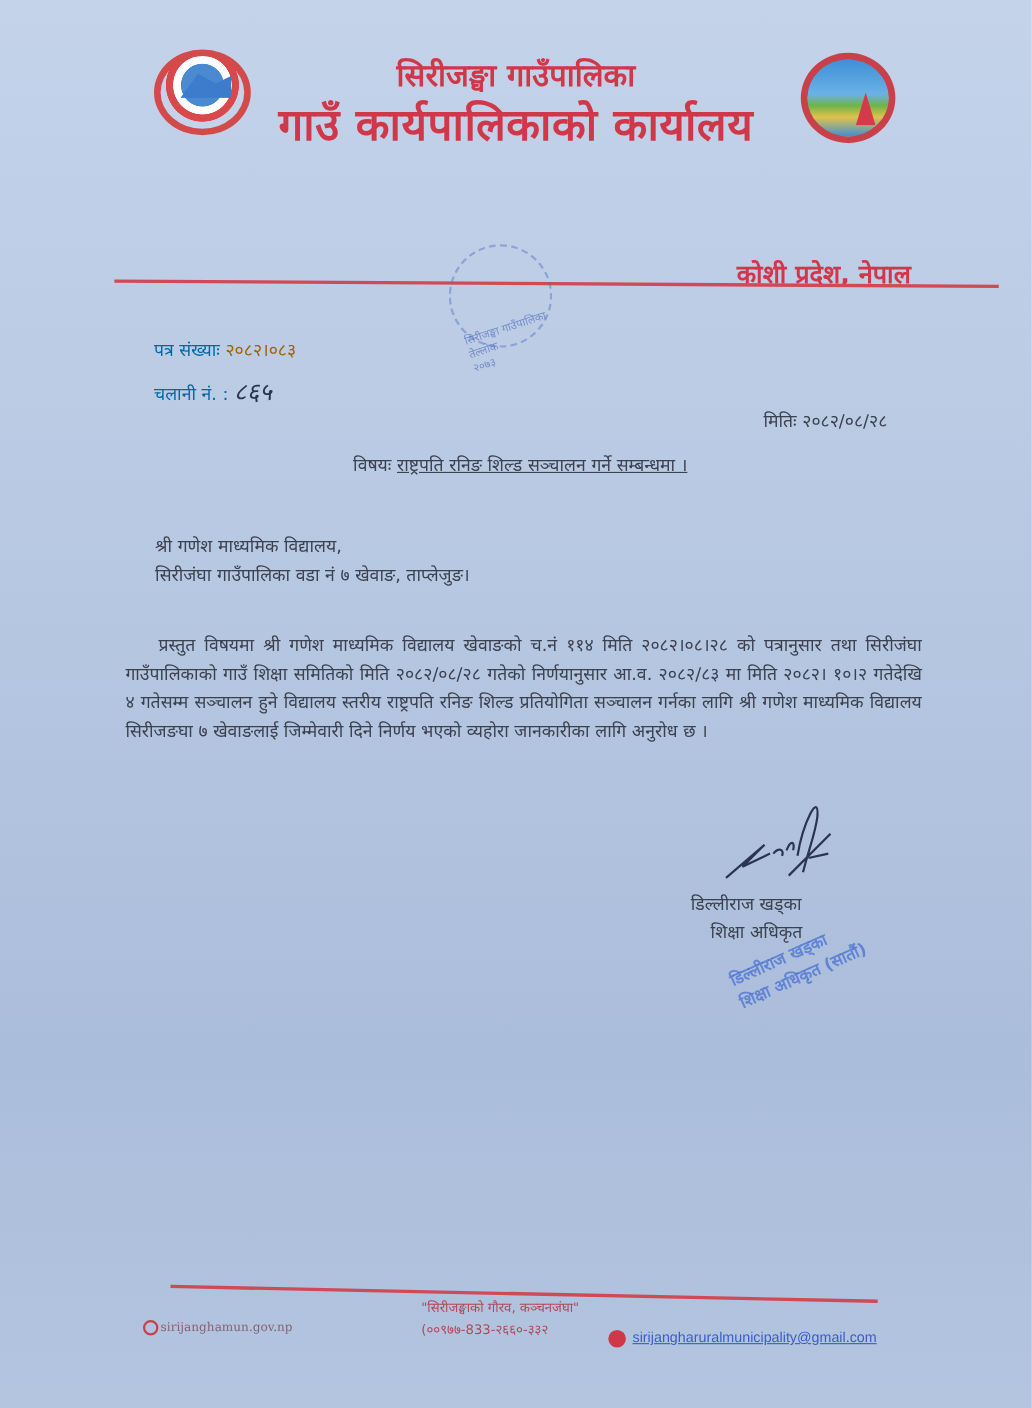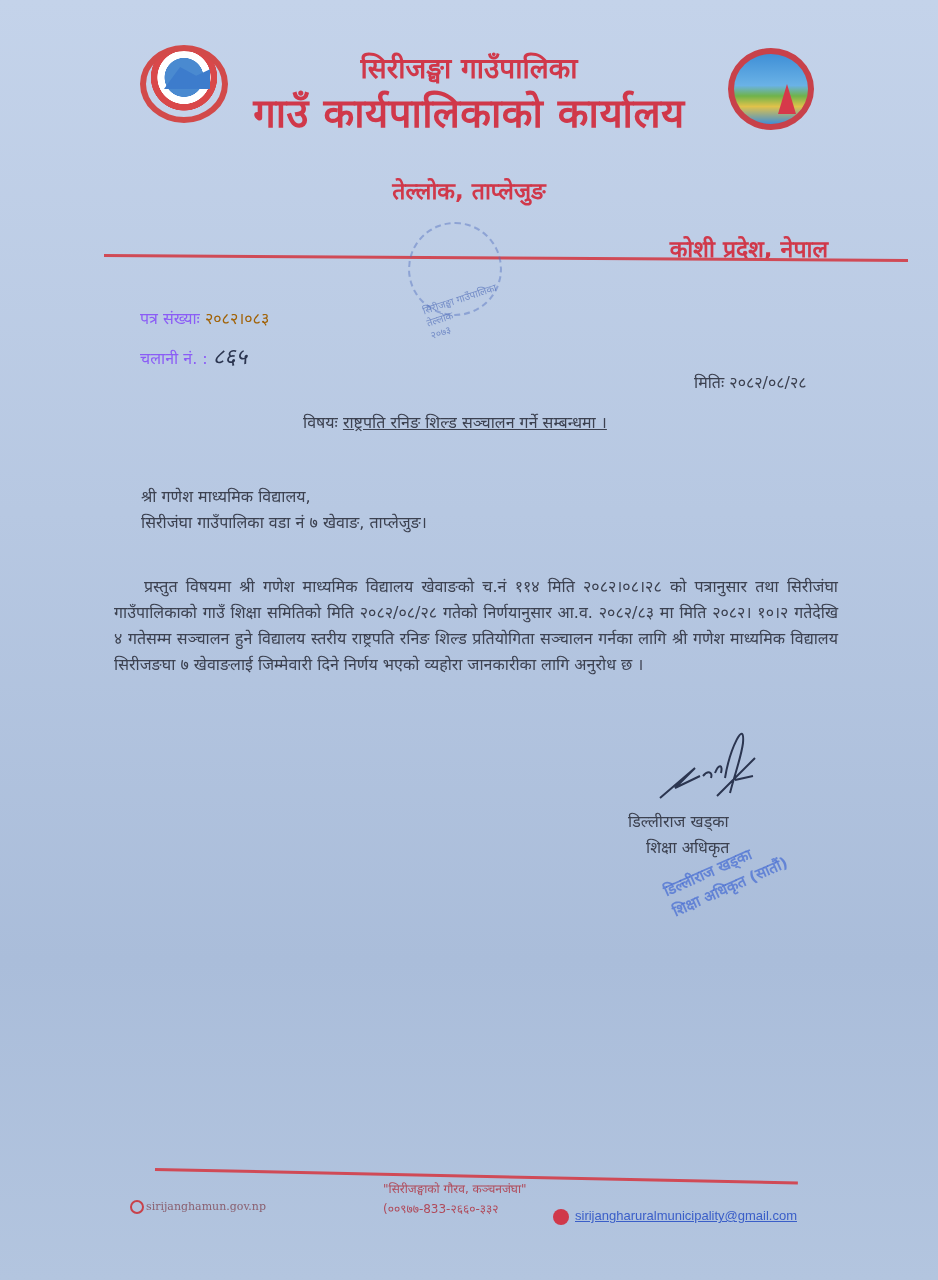--- a/index.html
+++ b/index.html
@@ -28,25 +28,25 @@
   .hdr3 { position:absolute; left:0; right:0; top:144px; text-align:center; font-size:23px; font-weight:bold; }
   .hdr4 { position:absolute; left:0; right:0; top:174px; text-align:center; font-size:23px; font-weight:bold; }
   .province { position:absolute; right:110px; top:232px; font-size:23px; font-weight:bold; }
   .rule-top { position:absolute; left:104px; width:804px; top:254px; height:3px; background:#d04a56; transform:rotate(0.35deg); transform-origin:left; }
   .stamp-round {
     position:absolute; left:408px; top:222px; width:90px; height:90px; border-radius:50%;
     border:2px dashed rgba(80,110,190,0.55); opacity:0.8;
   }
   .stamp-round-text { position:absolute; left:425px; top:292px; font-size:10px; color:rgba(70,100,180,0.6); transform:rotate(-18deg); line-height:13px; }
   .ref { position:absolute; left:140px; font-size:16px; }
-  .ref .lbl { color:#8b5cf6; }
+  .ref .lbl { color:#0369a1; }
   .ref .val { color:#a16207; }
   .ref.hand .val { color:#2b3550; font-size:22px; font-style:italic; }
   .date { position:absolute; left:694px; top:371px; font-size:16px; }
-  .subject { position:absolute; left:303px; top:411px; font-size:16px; }
+  .subject { position:absolute; left:321px; top:411px; font-size:16px; }
   .subject .u { text-decoration:underline; }
   .addr { position:absolute; left:141px; font-size:16px; }
   .body-p { position:absolute; left:114px; top:574px; width:724px; font-size:16px; line-height:26px; text-align:justify; }
   .body-p .indent { display:inline-block; width:30px; }
   .sig-scribble { position:absolute; left:655px; top:718px; width:110px; height:90px; }
   .sig-name { position:absolute; left:628px; top:810px; font-size:16px; }
   .sig-title { position:absolute; left:646px; top:836px; font-size:16px; }
   .sig-stamp { position:absolute; left:650px; top:810px; color:rgba(60,100,210,0.65); font-size:15px; font-weight:bold; transform:rotate(-24deg); transform-origin:left top; line-height:22px; }
   .rule-bot { position:absolute; left:155px; width:643px; top:1168px; height:3px; background:#d04a56; transform:rotate(1.2deg); transform-origin:left; }
   .foot-web { position:absolute; left:130px; top:1200px; font-size:11px; color:#8a6070; font-family:"DejaVu Serif", serif; }
@@ -59,21 +59,20 @@
 </head>
 <body>
 
 <div class="page">
 
   <div class="emblem-left"></div>
   <div class="emblem-right"></div>
 
   <div class="hdr1 red">सिरीजङ्घा गाउँपालिका</div>
   <div class="hdr2 red">गाउँ कार्यपालिकाको कार्यालय</div>
-  <div class="hdr4 red">तेल्लोक, ताप्लेजुङ</div>
   <div class="province red">कोशी प्रदेश, नेपाल</div>
   <div class="rule-top"></div>
 
   <div class="stamp-round"></div>
   <div class="stamp-round-text">
     <div>सिरीजङ्घा गाउँपालिका</div>
     <div>तेल्लोक</div>
     <div>२०७३</div>
   </div>
 

